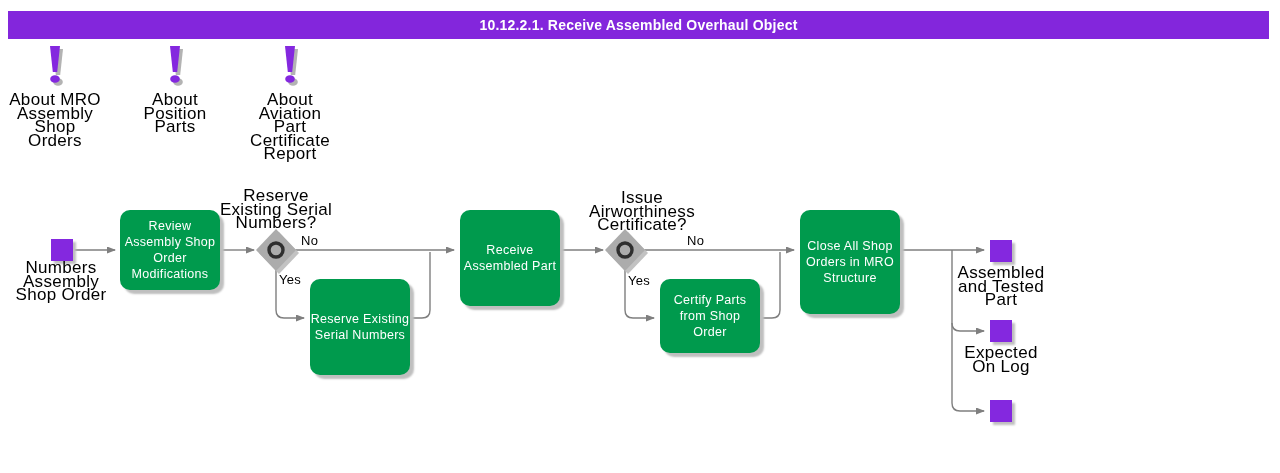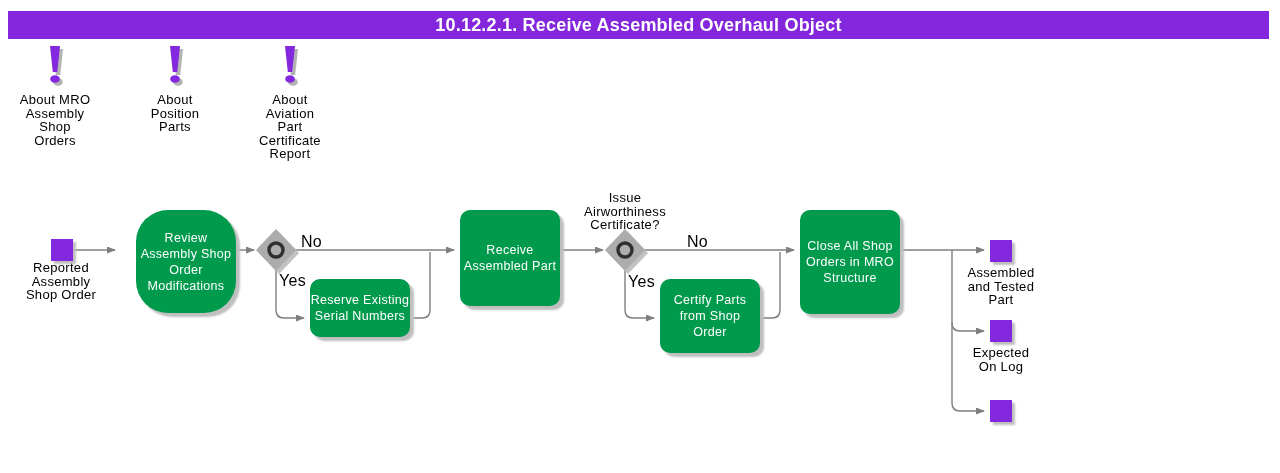--- a/index.html
+++ b/index.html
@@ -4,38 +4,38 @@
 <style>
   html,body{margin:0;padding:0;background:#ffffff;}
   .canvas{
     position:relative;width:1280px;height:473px;background:#ffffff;overflow:hidden;
     font-family:"Liberation Sans","DejaVu Sans",sans-serif;color:#000;
   }
   .titlebar{
     position:absolute;left:8px;top:11px;width:1261px;height:28px;
     background:#8326DC;display:flex;align-items:center;justify-content:center;
   }
-  .titlebar span{color:#ffffff;font-size:18px;font-weight:bold;letter-spacing:.2px;}
+  .titlebar span{color:#ffffff;font-size:14px;font-weight:bold;letter-spacing:.2px;}
   .lbl{
-    position:absolute;text-align:center;font-size:13px;line-height:13.5px;
+    position:absolute;text-align:center;font-size:17px;line-height:13.5px;
     letter-spacing:.3px;white-space:pre-line;
   }
   .note{position:absolute;width:110px;top:45px;text-align:center;}
   .note .lbl{position:static;display:block;margin-top:0;}
   .task{
     position:absolute;width:100px;background:#009A4D;border-radius:10px;
     box-shadow:4px 4px 2px #bfbfbf;color:#ffffff;display:flex;align-items:center;
     justify-content:center;text-align:center;font-size:12.5px;line-height:16px;
     letter-spacing:.3px;white-space:pre-line;cursor:pointer;
   }
   .endsq{
     position:absolute;width:22px;height:22px;background:#8428DF;
     box-shadow:3px 3px 2px #bfbfbf;
   }
-  .branch-lbl{position:absolute;font-size:16px;letter-spacing:.3px;}
+  .branch-lbl{position:absolute;font-size:13px;letter-spacing:.3px;}
   svg.overlay{position:absolute;left:0;top:0;pointer-events:none;}
   .dmd{position:absolute;}
 </style>
 </head>
 <body>
 
 <div class="canvas">
 
   <div class="titlebar">
     <span>10.12.2.1. Receive Assembled Overhaul Object</span>
@@ -108,48 +108,51 @@
       </g>
     </svg>
     <div class="lbl">About
 Aviation
 Part
 Certificate
 Report</div>
   </div>
 
   <div class="endsq" style="left:51px;top:239px;"></div>
-  <div class="lbl" style="left:11px;top:261px;width:100px;">Reported
+  <div class="lbl" style="left:11px;top:261px;width:100px;">Numbers
 Assembly
 Shop Order</div>
 
-  <div class="task" style="left:136px;top:210px;height:103px;border-radius:32px;">Review
+  <div class="task" style="left:120px;top:210px;height:80px;">Review
 Assembly Shop
 Order
 Modifications</div>
-  <div class="task" style="left:310px;top:279px;height:58px;">Reserve Existing
+  <div class="task" style="left:310px;top:279px;height:96px;">Reserve Existing
 Serial Numbers</div>
   <div class="task" style="left:460px;top:210px;height:96px;">Receive
 Assembled Part</div>
   <div class="task" style="left:660px;top:279px;height:74px;">Certify Parts
 from Shop
 Order</div>
   <div class="task" style="left:800px;top:210px;height:104px;">Close All Shop
 Orders in MRO
 Structure</div>
 
+  <div class="lbl" style="left:216px;top:189px;width:120px;">Reserve
+Existing Serial
+Numbers?</div>
   <svg class="dmd" style="left:254px;top:227px;" width="48" height="48" viewBox="0 0 48 48">
     <polygon points="25,5 45,26 25,47 5,26" fill="#c2c2c2"></polygon>
     <polygon points="22,2 42,23 22,44 2,23" fill="#ACACAC"></polygon>
     <circle cx="22" cy="23" r="7" fill="none" stroke="#2f2f2f" stroke-width="3.4"></circle>
   </svg>
   <div class="branch-lbl" style="left:301px;top:233px;">No</div>
   <div class="branch-lbl" style="left:279px;top:272px;">Yes</div>
 
-  <div class="lbl" style="left:565px;top:191px;width:120px;">Issue
+  <div class="lbl" style="left:582px;top:191px;width:120px;">Issue
 Airworthiness
 Certificate?</div>
   <svg class="dmd" style="left:603px;top:227px;" width="48" height="48" viewBox="0 0 48 48">
     <polygon points="25,5 45,26 25,47 5,26" fill="#c2c2c2"></polygon>
     <polygon points="22,2 42,23 22,44 2,23" fill="#ACACAC"></polygon>
     <circle cx="22" cy="23" r="7" fill="none" stroke="#2f2f2f" stroke-width="3.4"></circle>
   </svg>
   <div class="branch-lbl" style="left:687px;top:233px;">No</div>
   <div class="branch-lbl" style="left:628px;top:273px;">Yes</div>
 

